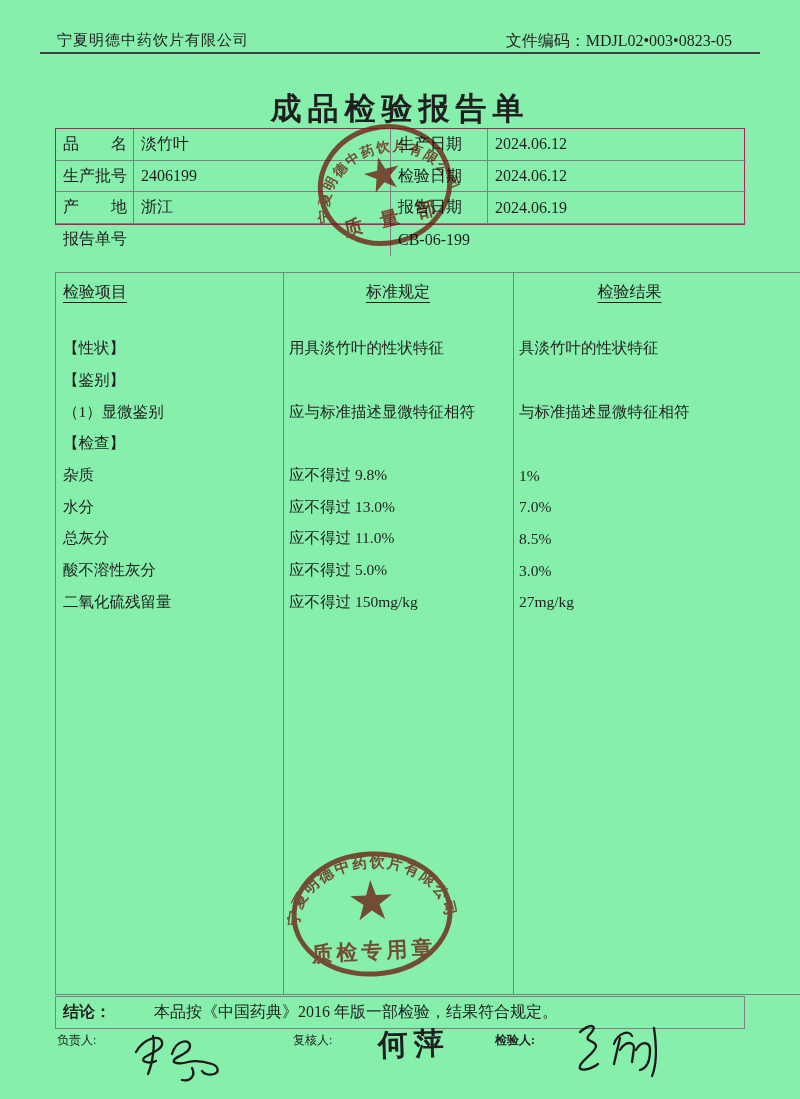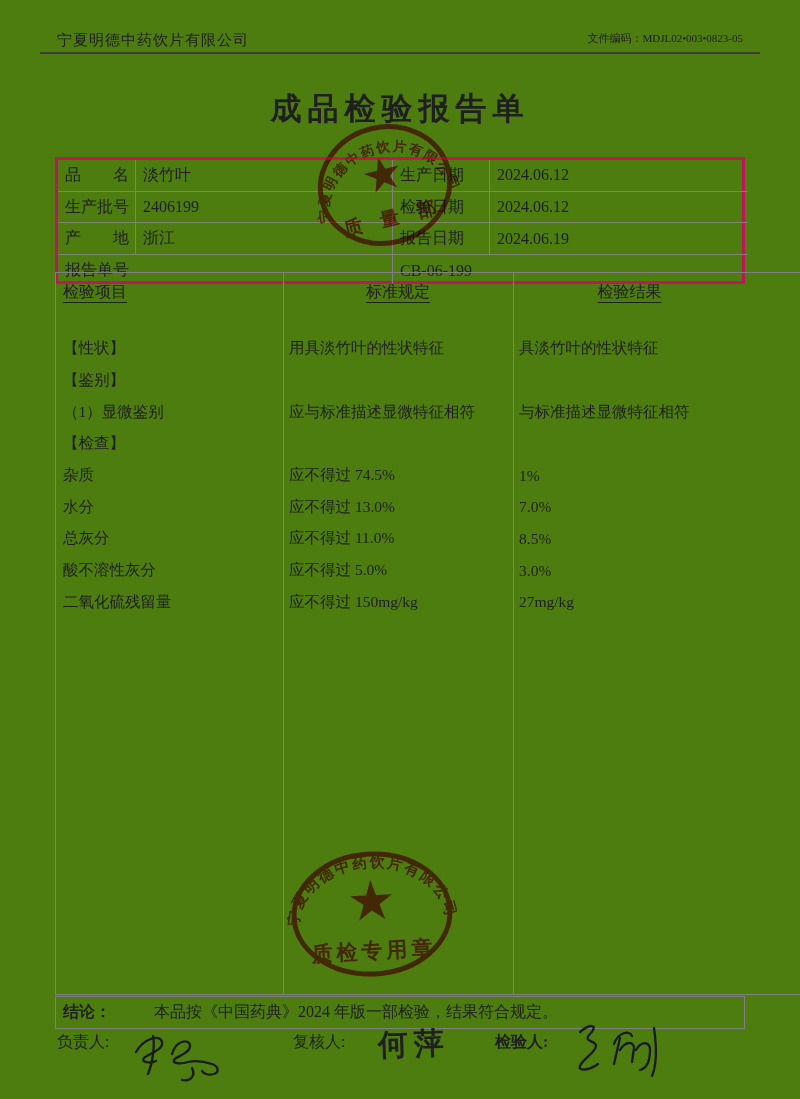--- a/index.html
+++ b/index.html
@@ -1,31 +1,31 @@
 <!DOCTYPE html>
 <html><head>
 <meta charset="utf-8">
 <style>
   html,body{margin:0;padding:0;background:#e8e8e8;}
   #page{
-    position:relative;width:800px;height:1099px;background:#4d7c0f;
+    position:relative;width:800px;height:1099px;background:#86efac;
     font-family:"Liberation Serif","DejaVu Serif",serif;color:#1f1f1f;
     overflow:hidden;margin:0 auto;
   }
   
   .hdr-company{position:absolute;left:57px;top:31px;font-size:15px;letter-spacing:1px;}
-  .hdr-code{position:absolute;right:57px;top:31px;font-size:11px;}
+  .hdr-code{position:absolute;right:68px;top:31px;font-size:16px;}
   .hdr-rule{position:absolute;left:40px;top:52px;width:720px;height:2px;background:#3d3d3d;}
   
   .doc-title{position:absolute;left:0;right:0;top:88px;text-align:center;
     font-size:31px;font-weight:bold;letter-spacing:6px;}
   
-  .info-table{position:absolute;left:55px;top:157px;width:690px;height:127px;
+  .info-table{position:absolute;left:55px;top:128px;width:690px;height:97px;
     display:grid;grid-template-columns:78px 257px 97px 258px;grid-auto-rows:31.7px;
-    border:3px solid #be185d;box-sizing:border-box;font-size:16px;}
+    border:1px solid #be185d;box-sizing:border-box;font-size:16px;}
   .cell{display:flex;align-items:center;padding-left:7px;box-sizing:border-box;
     border-right:1px solid #808080;border-bottom:1px solid #808080;white-space:nowrap;}
   .cell.nr{border-right:none;}
   .cell.nb{border-bottom:none;}
   .span2a{grid-column:1/3;}
   .span2b{grid-column:3/5;}
   
   .insp-table{position:absolute;left:55px;top:272px;width:786px;height:723px;
     border:1px solid #808080;box-sizing:border-box;font-size:15.5px;}
   .insp-vline{position:absolute;top:0;bottom:0;width:1px;background:#808080;}
@@ -40,21 +40,21 @@
   .insp-row > span{display:flex;align-items:center;white-space:nowrap;}
   .c-item{padding-left:7px;}
   .c-std{padding-left:6px;}
   .c-res{padding-left:6px;}
   
   .conclusion{position:absolute;left:55px;top:996px;width:690px;height:33px;
     border:1px solid #808080;box-sizing:border-box;display:flex;align-items:center;
     padding-left:7px;font-size:16px;white-space:nowrap;gap:41px;}
   .conclusion b{font-weight:bold;margin-right:2px;}
   
-  .sig-label{position:absolute;top:1032px;font-size:16px;}
+  .sig-label{position:absolute;top:1032px;font-size:12px;}
   .sl1{left:57px;} .sl2{left:293px;} .sl3{left:495px;font-weight:bold;}
   .sig-svg{position:absolute;}
   .sig1{left:122px;top:1028px;}
   .sig3{left:556px;top:1018px;}
   .sig-name{position:absolute;left:378px;top:1024px;font-size:30px;font-weight:600;
     transform:rotate(-2deg);letter-spacing:6px;}
   .sig-svg path{fill:none;stroke:#1a1a1a;stroke-width:2.3;stroke-linecap:round;stroke-linejoin:round;}
   
   .stamp{position:absolute;mix-blend-mode:multiply;opacity:0.92;}
   .stamp-top{left:311px;top:115px;transform:rotate(-14deg);}
@@ -116,21 +116,21 @@
         <span class="c-std">应与标准描述显微特征相符</span>
         <span class="c-res">与标准描述显微特征相符</span>
       </div>
       <div class="insp-row">
         <span class="c-item">【检查】</span>
         <span class="c-std"></span>
         <span class="c-res"></span>
       </div>
       <div class="insp-row">
         <span class="c-item">杂质</span>
-        <span class="c-std">应不得过 74.5%</span>
+        <span class="c-std">应不得过 9.8%</span>
         <span class="c-res">1%</span>
       </div>
       <div class="insp-row">
         <span class="c-item">水分</span>
         <span class="c-std">应不得过 13.0%</span>
         <span class="c-res">7.0%</span>
       </div>
       <div class="insp-row">
         <span class="c-item">总灰分</span>
         <span class="c-std">应不得过 11.0%</span>
@@ -144,21 +144,21 @@
       <div class="insp-row">
         <span class="c-item">二氧化硫残留量</span>
         <span class="c-std">应不得过 150mg/kg</span>
         <span class="c-res">27mg/kg</span>
       </div>
     </div>
   </div>
 
   <div class="conclusion">
     <b>结论：</b>
-    <span>本品按《中国药典》2024 年版一部检验，结果符合规定。</span>
+    <span>本品按《中国药典》2016 年版一部检验，结果符合规定。</span>
   </div>
 
   <div class="sig-label sl1">负责人:</div>
   <div class="sig-label sl2">复核人:</div>
   <div class="sig-label sl3">检验人:</div>
 
   <svg class="sig-svg sig1" width="115" height="62" viewBox="0 0 115 62">
     <path d="M14,24 C22,10 38,6 40,14 C42,22 26,26 22,30 C18,34 28,36 34,33"></path>
     <path d="M31,8 C33,16 31,34 26,46"></path>
     <path d="M50,26 C54,12 68,10 68,18 C68,26 54,28 52,32 C50,36 60,36 66,34 C74,32 84,34 90,36 C96,38 98,44 92,46 C86,48 81,45 80,43"></path>

